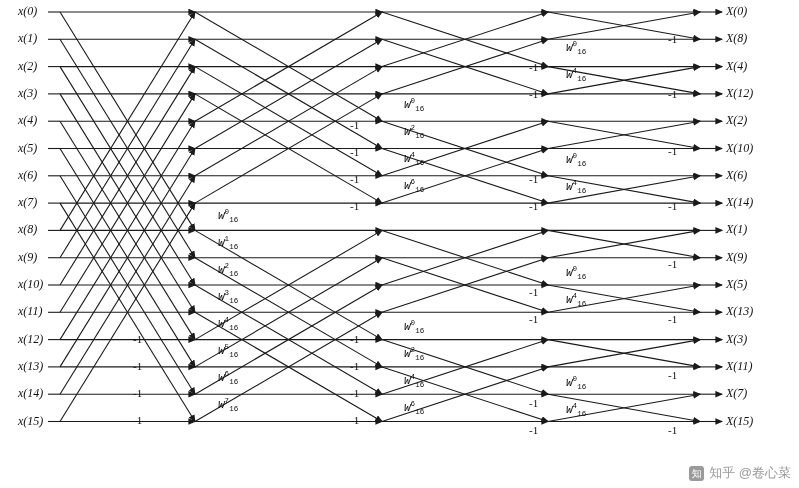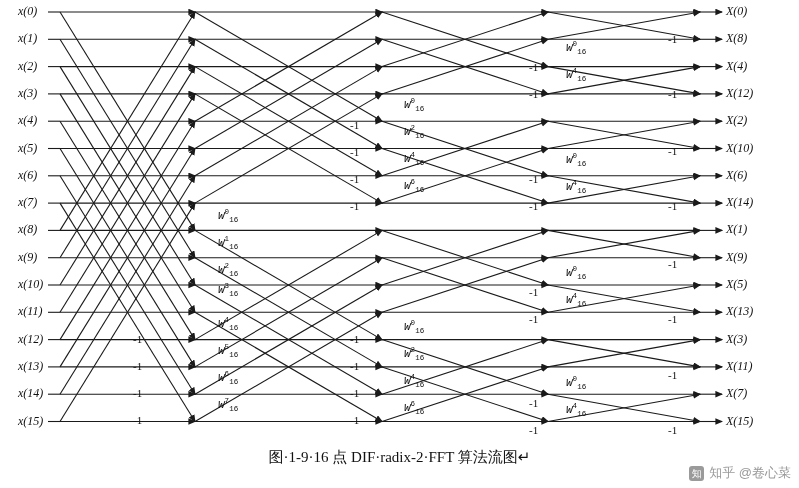--- a/index.html
+++ b/index.html
@@ -263,21 +263,21 @@
       <div class="lbl out" style="left: 726px; top: 304.3px;">X(13)</div>
       <div class="lbl out" style="left: 726px; top: 331.6px;">X(3)</div>
       <div class="lbl out" style="left: 726px; top: 358.9px;">X(11)</div>
       <div class="lbl out" style="left: 726px; top: 386.2px;">X(7)</div>
       <div class="lbl out" style="left: 726px; top: 413.5px;">X(15)</div>
     </div>
   <div id="twiddleLabels">
       <div class="wlbl" style="left: 218px; top: 208px;"><span>W</span><span class="sup">0</span><span class="sub">16</span></div>
       <div class="wlbl" style="left: 218px; top: 235px;"><span>W</span><span class="sup">1</span><span class="sub">16</span></div>
       <div class="wlbl" style="left: 218px; top: 262px;"><span>W</span><span class="sup">2</span><span class="sub">16</span></div>
-      <div class="wlbl" style="left: 218px; top: 282px;"><span>W</span><span class="sup">3</span><span class="sub">16</span></div>
+      <div class="wlbl" style="left: 218px; top: 289px;"><span>W</span><span class="sup">3</span><span class="sub">16</span></div>
       <div class="wlbl" style="left: 218px; top: 316px;"><span>W</span><span class="sup">4</span><span class="sub">16</span></div>
       <div class="wlbl" style="left: 218px; top: 343px;"><span>W</span><span class="sup">5</span><span class="sub">16</span></div>
       <div class="wlbl" style="left: 218px; top: 370px;"><span>W</span><span class="sup">6</span><span class="sub">16</span></div>
       <div class="wlbl" style="left: 218px; top: 397px;"><span>W</span><span class="sup">7</span><span class="sub">16</span></div>
       <div class="wlbl" style="left: 404px; top: 97px;"><span>W</span><span class="sup">0</span><span class="sub">16</span></div>
       <div class="wlbl" style="left: 404px; top: 124px;"><span>W</span><span class="sup">2</span><span class="sub">16</span></div>
       <div class="wlbl" style="left: 404px; top: 151px;"><span>W</span><span class="sup">4</span><span class="sub">16</span></div>
       <div class="wlbl" style="left: 404px; top: 178px;"><span>W</span><span class="sup">6</span><span class="sub">16</span></div>
       <div class="wlbl" style="left: 404px; top: 319px;"><span>W</span><span class="sup">0</span><span class="sub">16</span></div>
       <div class="wlbl" style="left: 404px; top: 346px;"><span>W</span><span class="sup">2</span><span class="sub">16</span></div>
@@ -316,19 +316,18 @@
       <div class="lbl minus" style="left: 668px; top: 33px;">-1</div>
       <div class="lbl minus" style="left: 668px; top: 88px;">-1</div>
       <div class="lbl minus" style="left: 668px; top: 145px;">-1</div>
       <div class="lbl minus" style="left: 668px; top: 200px;">-1</div>
       <div class="lbl minus" style="left: 668px; top: 258px;">-1</div>
       <div class="lbl minus" style="left: 668px; top: 313px;">-1</div>
       <div class="lbl minus" style="left: 668px; top: 369px;">-1</div>
       <div class="lbl minus" style="left: 668px; top: 424px;">-1</div>
     </div>
 
-  <div class="caption">图·1-9·16 点 DIF·radix-2·FFT 算法流图↵</div>
 
   <div class="watermark">
     <span class="wm-logo">知</span>
     <span>知乎 @卷心菜</span>
   </div>
 </div>
 
 </body></html>

